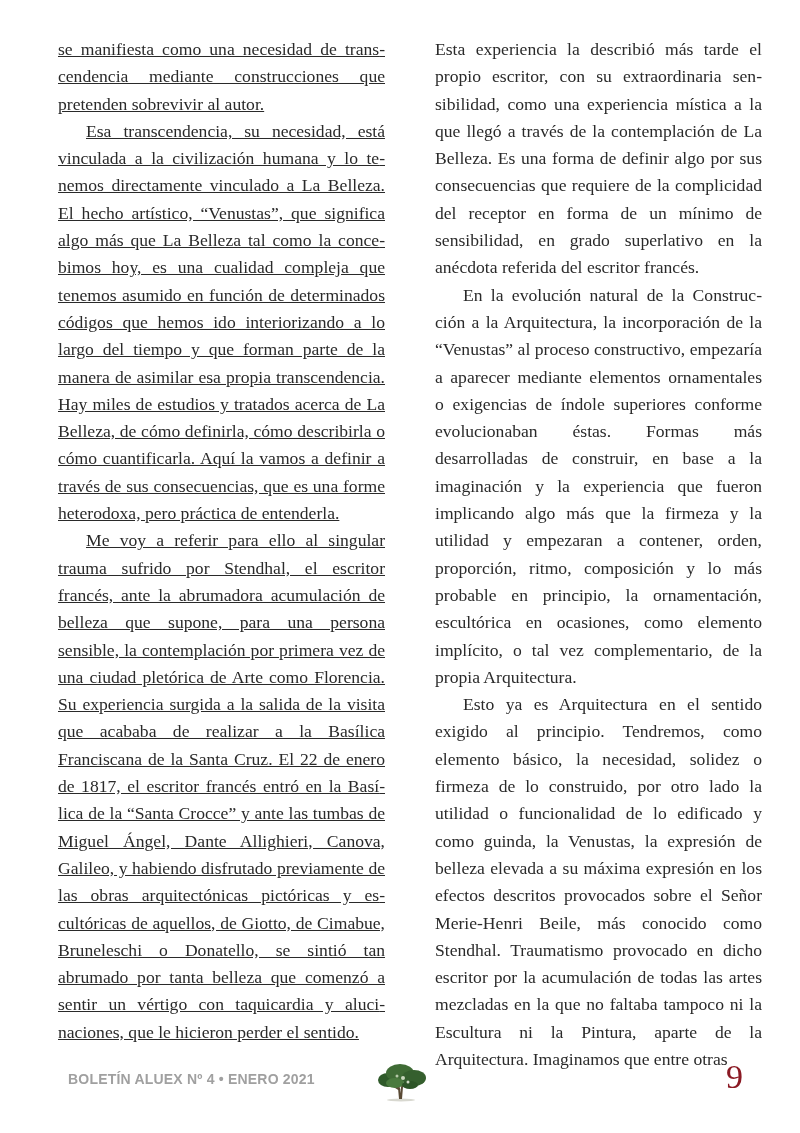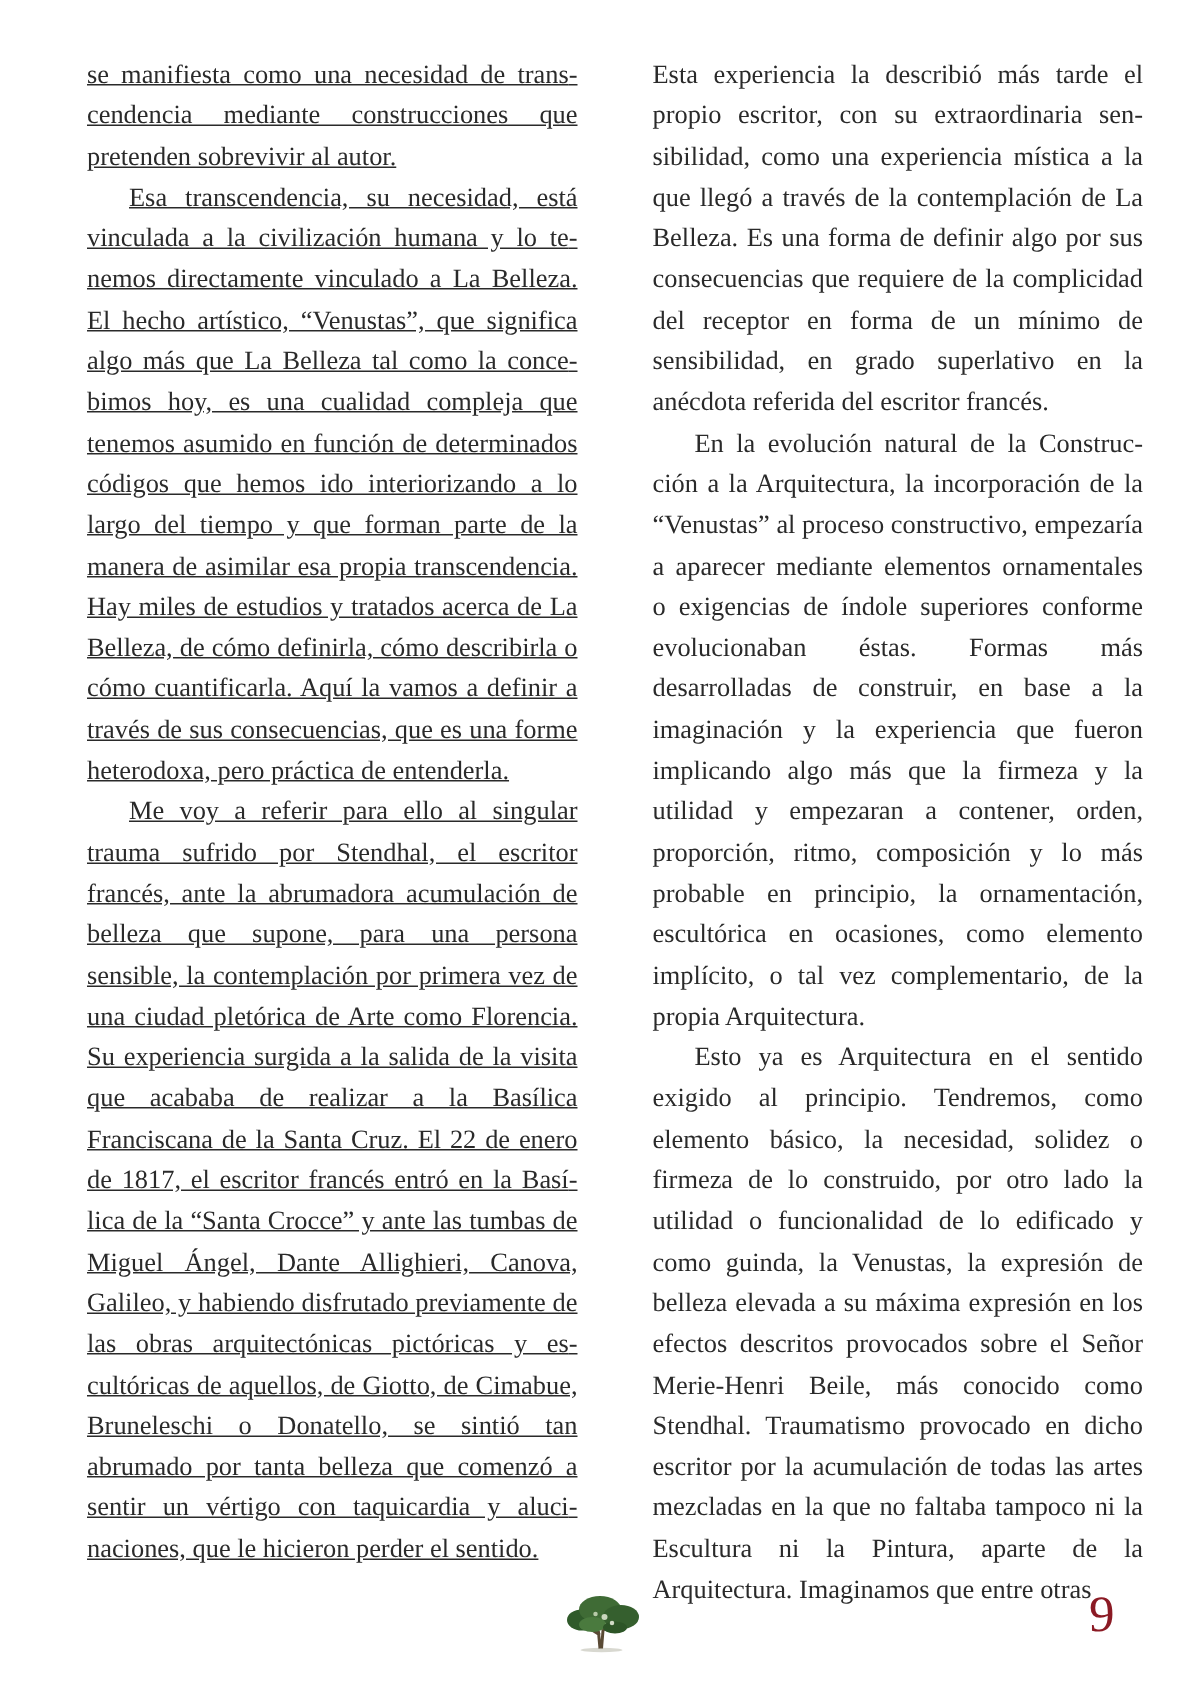--- a/index.html
+++ b/index.html
@@ -37,20 +37,21 @@
     <p>Esa transcendencia, su necesidad, está vinculada a la civilización humana y lo te­nemos directamente vinculado a La Belleza. El hecho artístico, “Venustas”, que significa algo más que La Belleza tal como la conce­bimos hoy, es una cualidad compleja que tenemos asumido en función de determina­dos códigos que hemos ido interiorizando a lo largo del tiempo y que forman parte de la manera de asimilar esa propia transcenden­cia. Hay miles de estudios y tratados acerca de La Belleza, de cómo definirla, cómo des­cribirla o cómo cuantificarla. Aquí la vamos a definir a través de sus consecuencias, que es una forme heterodoxa, pero práctica de entenderla.</p>
     <p>Me voy a referir para ello al singular trauma sufrido por Stendhal, el escritor francés, ante la abrumadora acumulación de belleza que supone, para una persona sensible, la contemplación por primera vez de una ciudad pletórica de Arte como Flo­rencia. Su experiencia surgida a la salida de la visita que acababa de realizar a la Basílica Franciscana de la Santa Cruz. El 22 de enero de 1817, el escritor francés entró en la Basí­lica de la “Santa Crocce” y ante las tumbas de Miguel Ángel, Dante Allighieri, Canova, Galileo, y habiendo disfrutado previamente de las obras arquitectónicas pictóricas y es­cultóricas de aquellos, de Giotto, de Cima­bue, Bruneleschi o Donatello, se sintió tan abrumado por tanta belleza que comenzó a sentir un vértigo con taquicardia y aluci­naciones, que le hicieron perder el sentido.</p>
   </div>
 
   <div class="col col-right">
     <p class="noindent">Esta experiencia la describió más tarde el propio escritor, con su extraordinaria sen­sibilidad, como una experiencia mística a la que llegó a través de la contemplación de La Belleza. Es una forma de definir algo por sus consecuencias que requiere de la complici­dad del receptor en forma de un mínimo de sensibilidad, en grado superlativo en la anécdota referida del escritor francés.</p>
     <p>En la evolución natural de la Construc­ción a la Arquitectura, la incorporación de la “Venustas” al proceso constructivo, empezaría a aparecer mediante elemen­tos ornamentales o exigencias de índole superiores conforme evolucionaban éstas. Formas más desarrolladas de construir, en base a la imaginación y la experiencia que fueron implicando algo más que la firmeza y la utilidad y empezaran a contener, orden, proporción, ritmo, composición y lo más probable en principio, la ornamentación, escultórica en ocasiones, como elemento implícito, o tal vez complementario, de la propia Arquitectura.</p>
     <p>Esto ya es Arquitectura en el sentido exigido al principio. Tendremos, como elemento básico, la necesidad, solidez o firmeza de lo construido, por otro lado la utilidad o funcionalidad de lo edificado y como guinda, la Venustas, la expresión de belleza elevada a su máxima expresión en los efectos descritos provocados sobre el Señor Merie-Henri Beile, más conocido como Stendhal. Traumatismo provocado en dicho escritor por la acumulación de todas las artes mezcladas en la que no faltaba tam­poco ni la Escultura ni la Pintura, aparte de la Arquitectura. Imaginamos que entre otras</p>
   </div>
 
+  <div class="footer-title">BOLETÍN ALUEX Nº 4 • ENERO 2021</div>
 
   <div class="tree">
     <svg width="62" height="44" viewBox="0 0 62 44">
       <ellipse cx="31" cy="42" rx="14" ry="1.5" fill="#d8d8d0"></ellipse>
       <path d="M30 41 L29 30 L25 24 M31 41 L32 29 L37 23 M30 32 L22 27" stroke="#5a4a35" stroke-width="2" fill="none"></path>
       <ellipse cx="18" cy="22" rx="10" ry="7" fill="#2f5a2a"></ellipse>
       <ellipse cx="30" cy="15" rx="14" ry="9" fill="#3f6b35"></ellipse>
       <ellipse cx="44" cy="20" rx="12" ry="8" fill="#355f2e"></ellipse>
       <ellipse cx="25" cy="25" rx="9" ry="5" fill="#4a7a3e"></ellipse>
       <ellipse cx="40" cy="27" rx="8" ry="4" fill="#2d5527"></ellipse>

